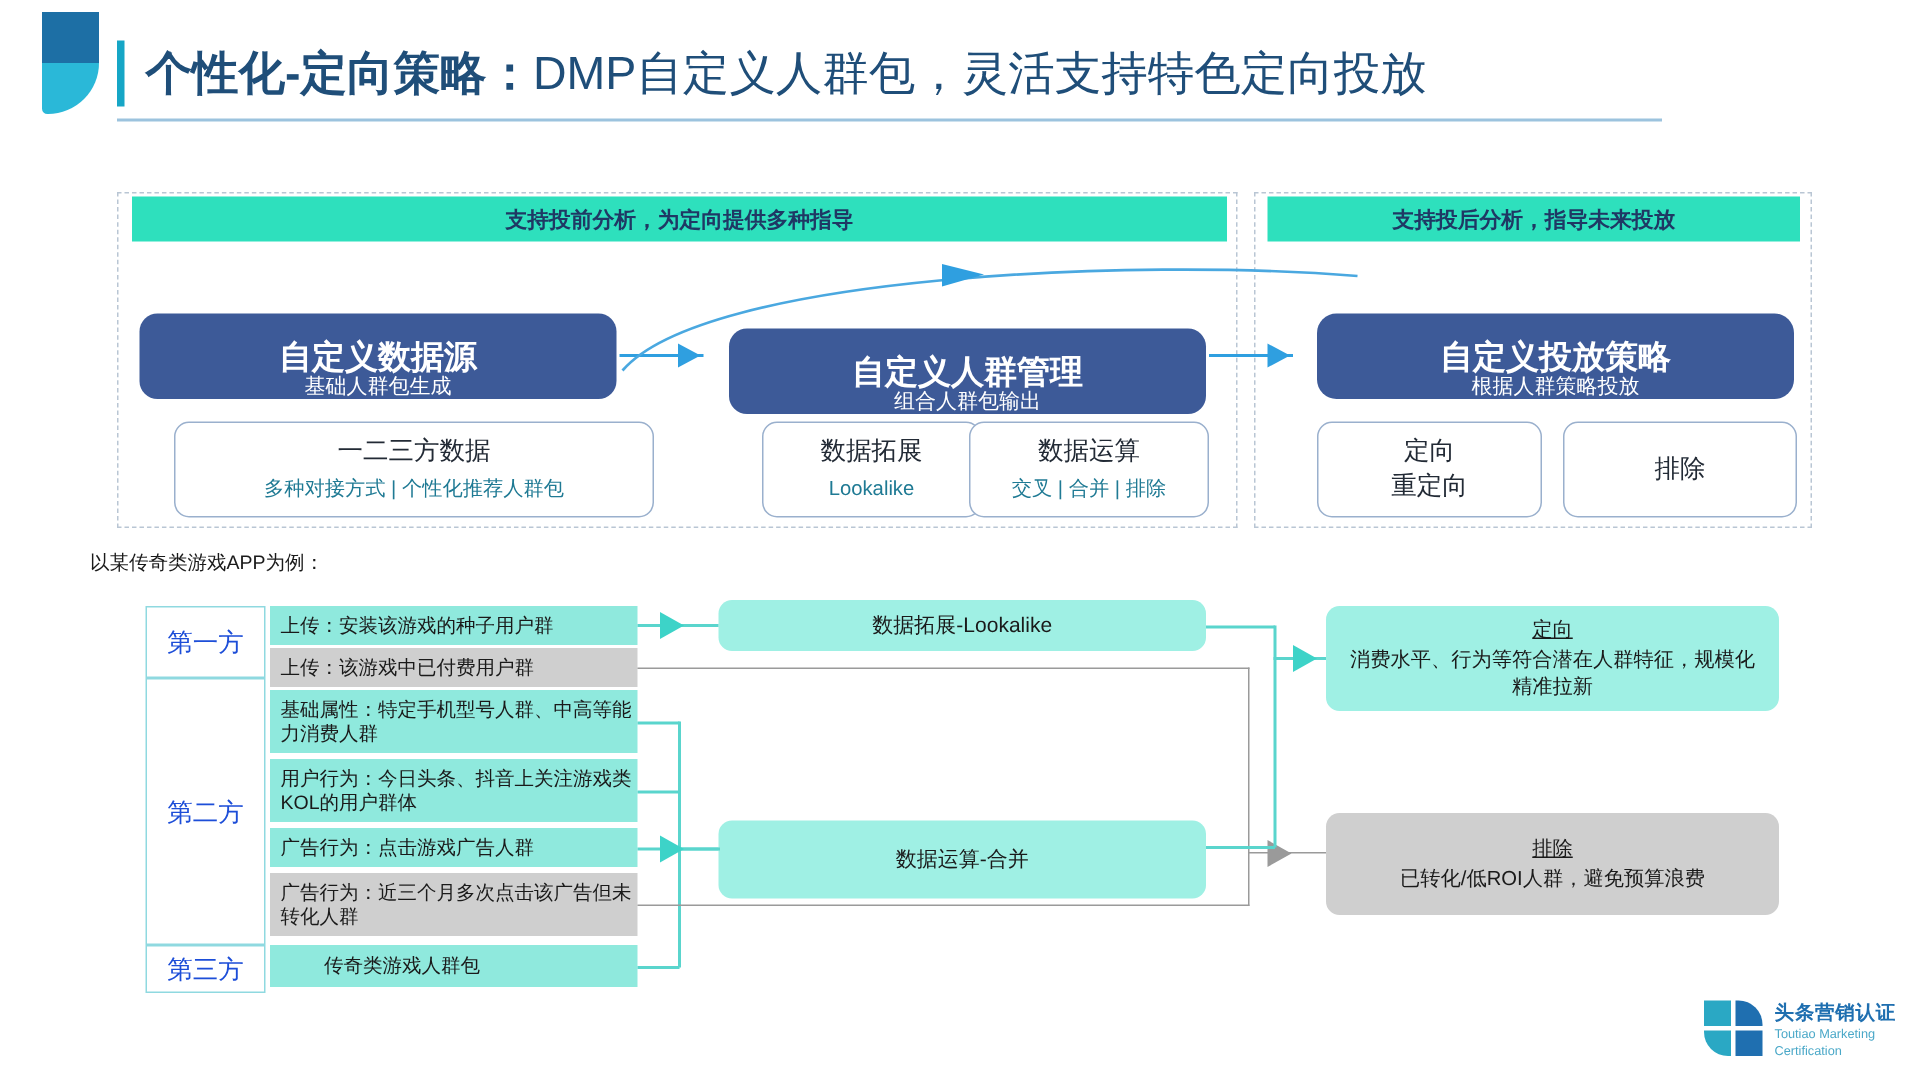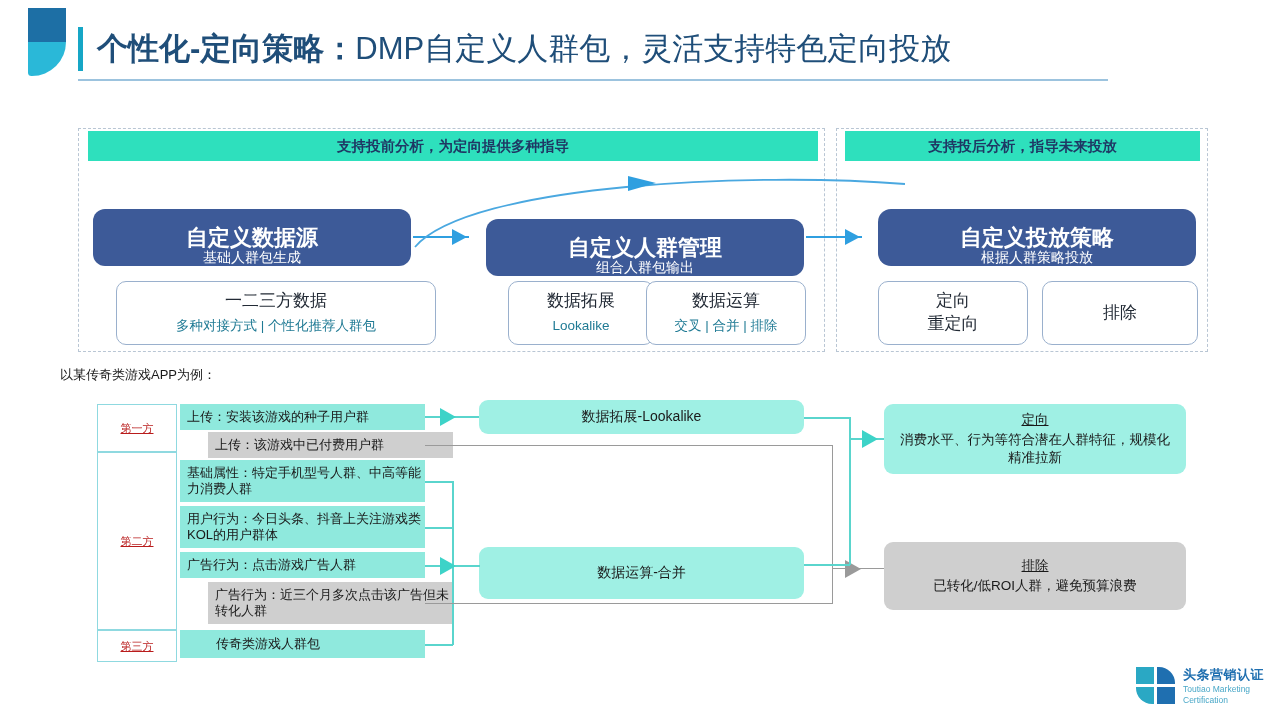--- a/index.html
+++ b/index.html
@@ -141,46 +141,45 @@
     font-size: 13px;
     color: #1a1a1a;
   }
 
   
   .party-label {
     position: absolute;
     left: 97px;
     border: 1px solid #8fd9e0;
     background: #ffffff;
-    font-size: 11px;
-    color: #b91c1c;
+    font-size: 17px;
+    color: #1d4ed8;
     display: flex;
     align-items: center;
     justify-content: center;
     width: 78px;
-    text-decoration: underline;
   }
   #party-1 { top: 404px; height: 46px; }
   #party-2 { top: 452px; height: 176px; }
   #party-3 { top: 630px; height: 30px; }
 
   .srow {
     position: absolute;
     left: 180px;
     width: 245px;
     font-size: 13px;
     color: #1a1a1a;
     display: flex;
     align-items: center;
     padding-left: 7px;
     box-sizing: border-box;
     line-height: 1.25;
   }
   .srow.teal { background: #8fe9dd; }
-  .srow.gray { background: #cfcfcf; margin-left: 28px; }
+  .srow.gray { background: #cfcfcf; }
 
   
   .mid-box {
     position: absolute;
     background: #9ff0e4;
     border-radius: 9px;
     display: flex;
     align-items: center;
     justify-content: center;
     font-size: 14px;

